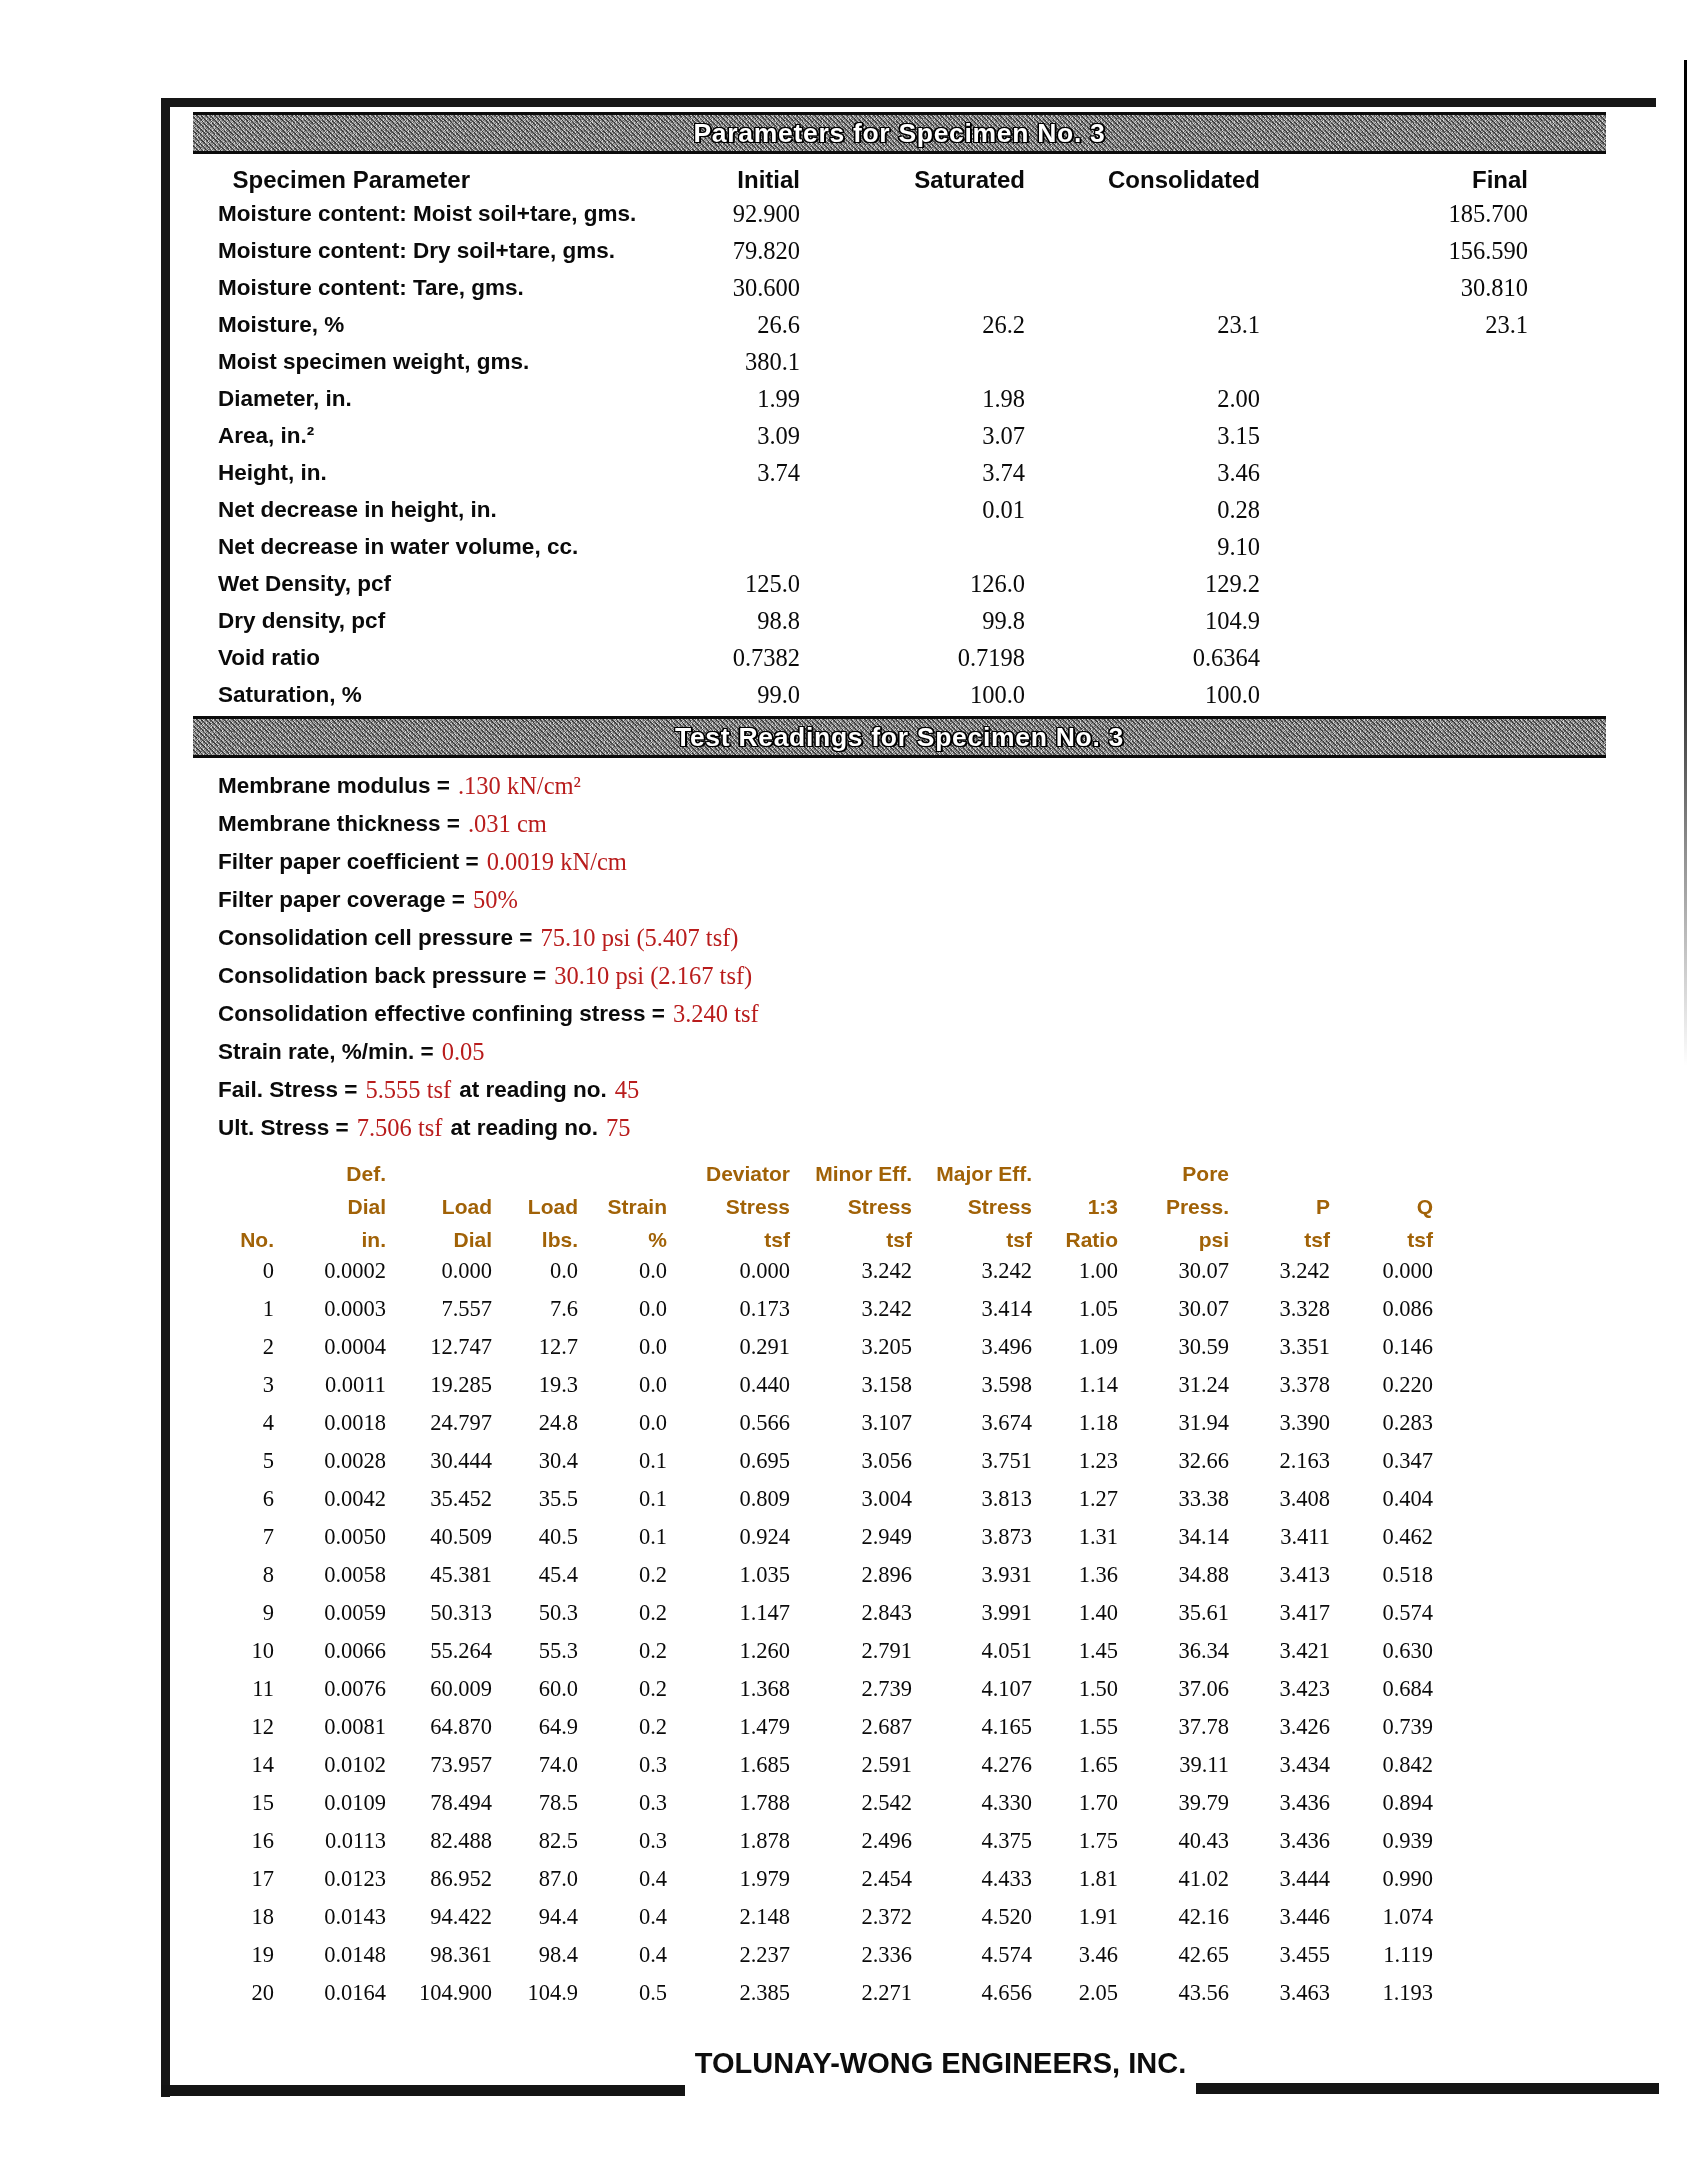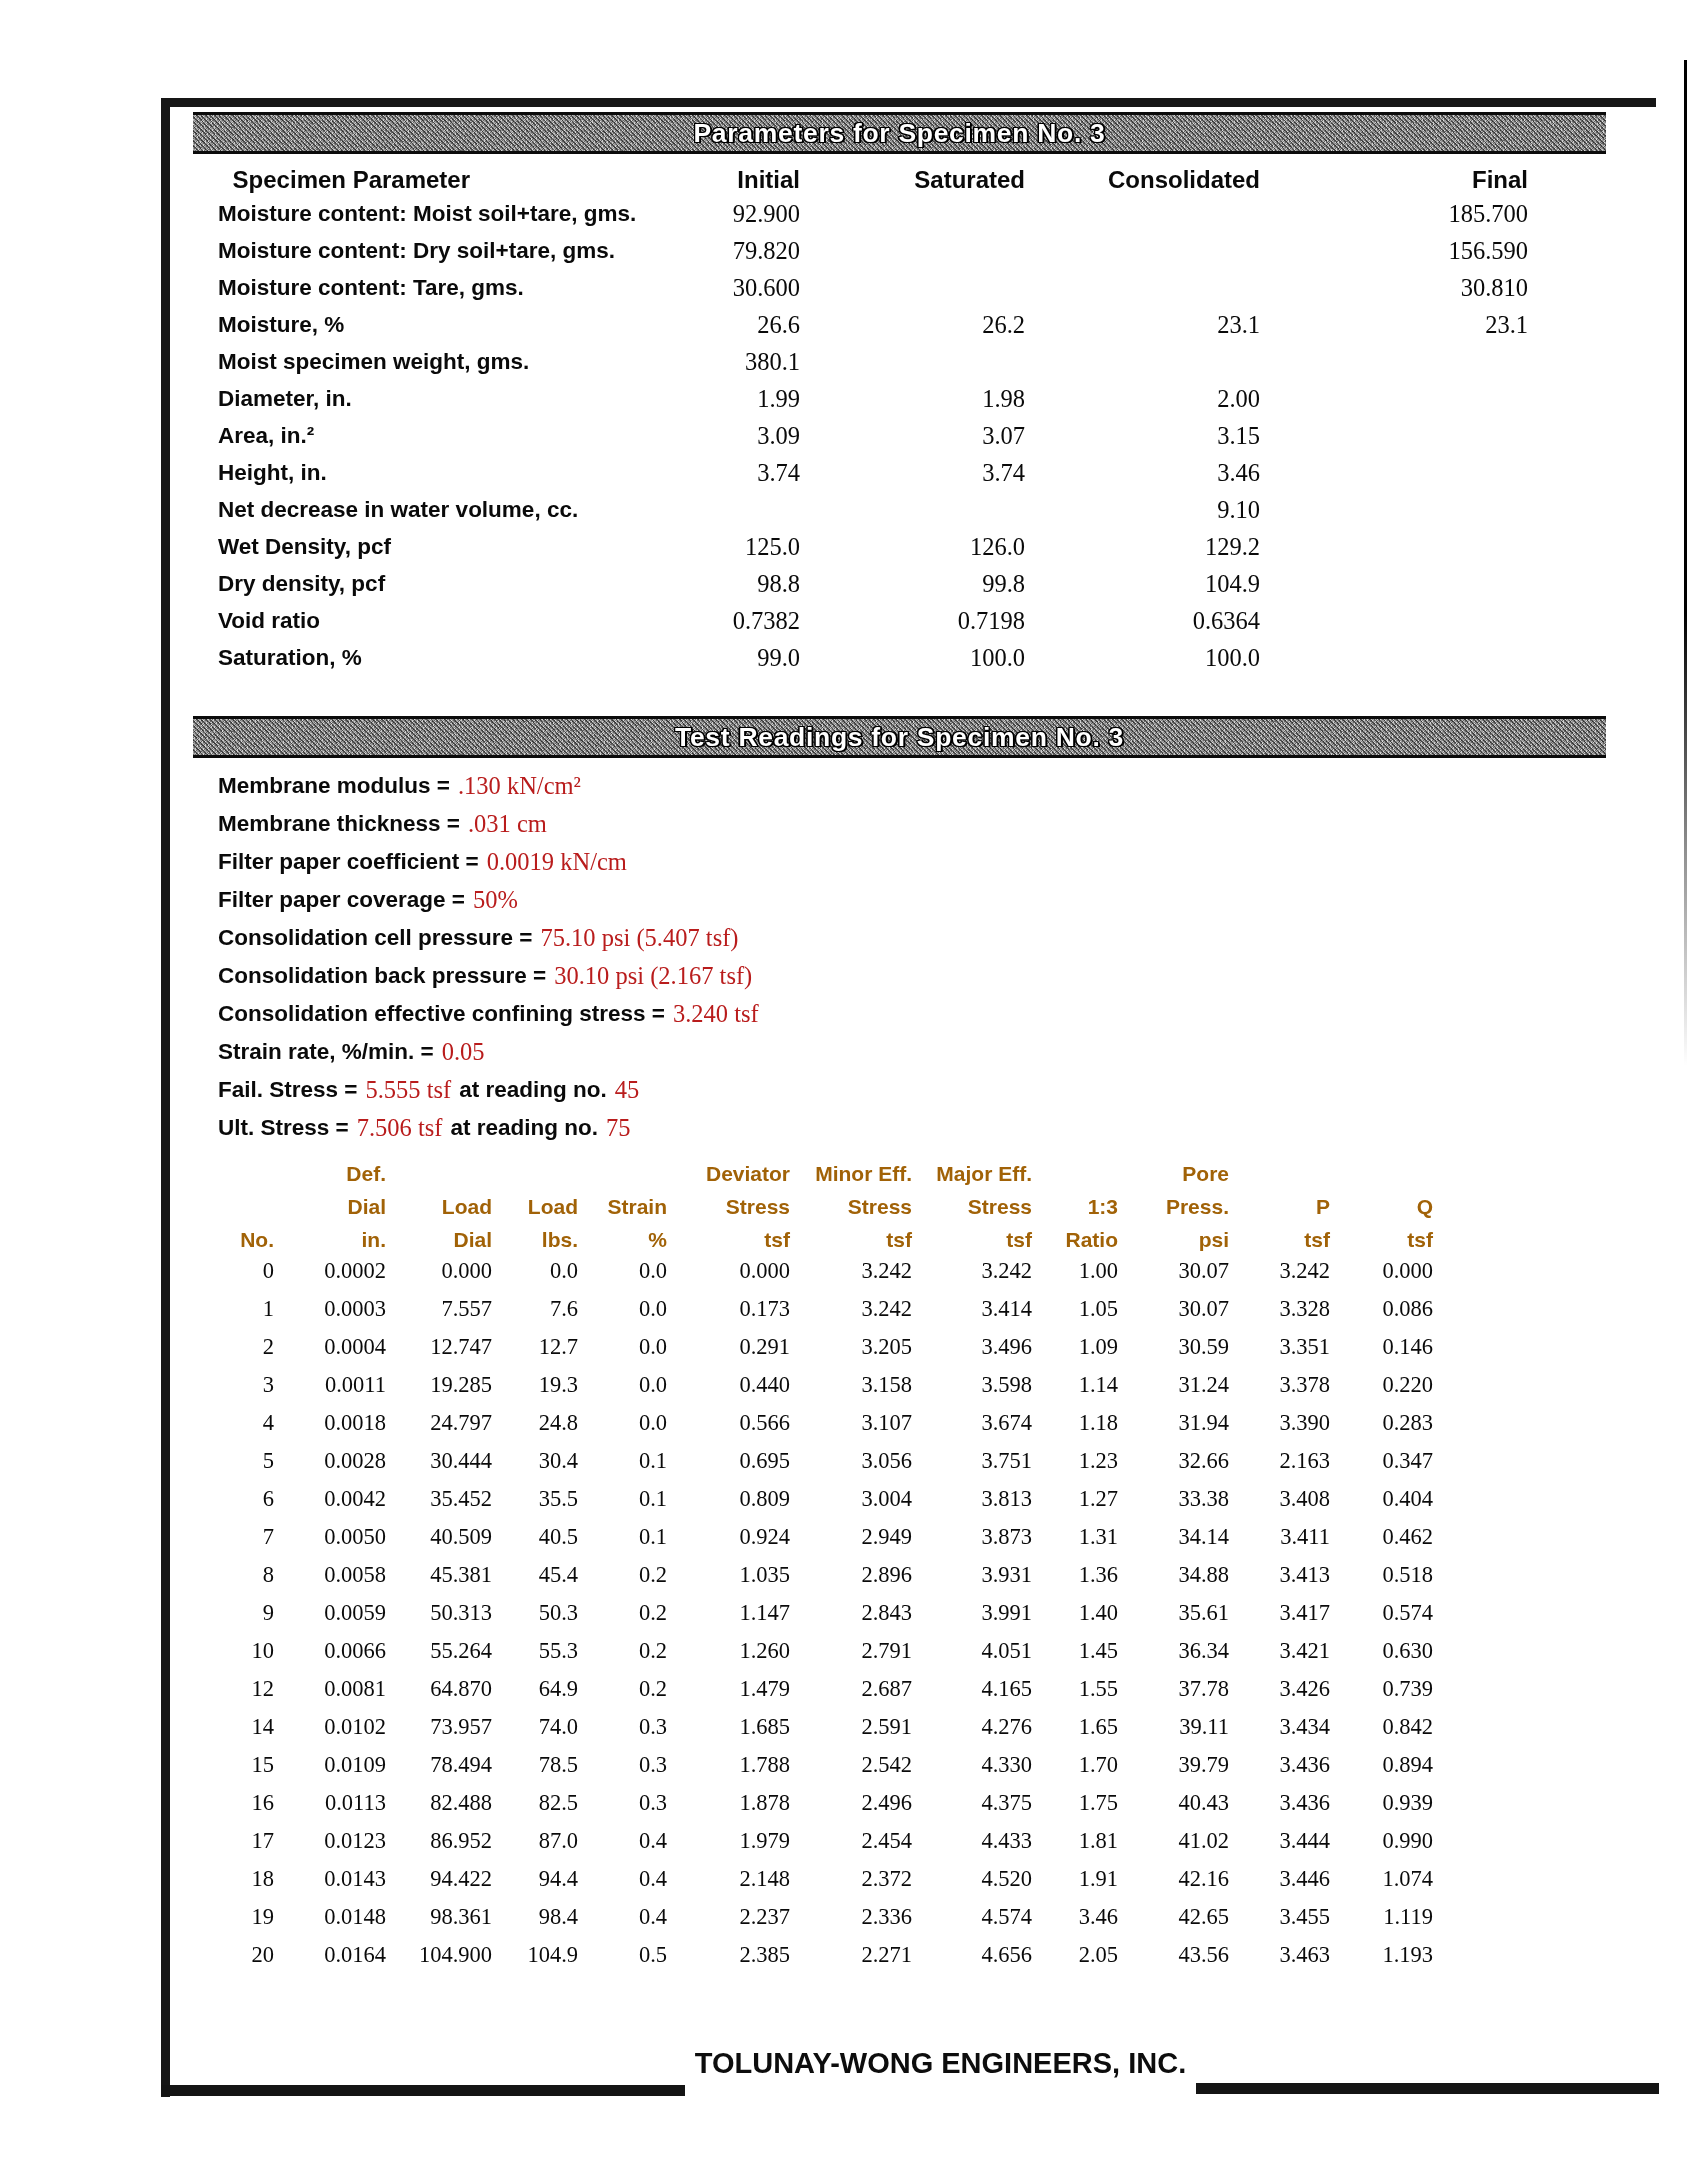--- a/index.html
+++ b/index.html
@@ -134,20 +134,27 @@
           <td></td>
         </tr>
         <tr>
           <td class="lbl">Height, in.</td>
           <td>3.74</td>
           <td>3.74</td>
           <td>3.46</td>
           <td></td>
         </tr>
         <tr>
+          <td class="lbl">Net decrease in height, in.</td>
+          <td></td>
+          <td>0.01</td>
+          <td>0.28</td>
+          <td></td>
+        </tr>
+        <tr>
           <td class="lbl">Net decrease in water volume, cc.</td>
           <td></td>
           <td></td>
           <td>9.10</td>
           <td></td>
         </tr>
         <tr>
           <td class="lbl">Wet Density, pcf</td>
           <td>125.0</td>
           <td>126.0</td>
@@ -403,20 +410,34 @@
           <td>0.2</td>
           <td>1.260</td>
           <td>2.791</td>
           <td>4.051</td>
           <td>1.45</td>
           <td>36.34</td>
           <td>3.421</td>
           <td>0.630</td>
         </tr>
         <tr>
+          <td>11</td>
+          <td>0.0076</td>
+          <td>60.009</td>
+          <td>60.0</td>
+          <td>0.2</td>
+          <td>1.368</td>
+          <td>2.739</td>
+          <td>4.107</td>
+          <td>1.50</td>
+          <td>37.06</td>
+          <td>3.423</td>
+          <td>0.684</td>
+        </tr>
+        <tr>
           <td>12</td>
           <td>0.0081</td>
           <td>64.870</td>
           <td>64.9</td>
           <td>0.2</td>
           <td>1.479</td>
           <td>2.687</td>
           <td>4.165</td>
           <td>1.55</td>
           <td>37.78</td>

